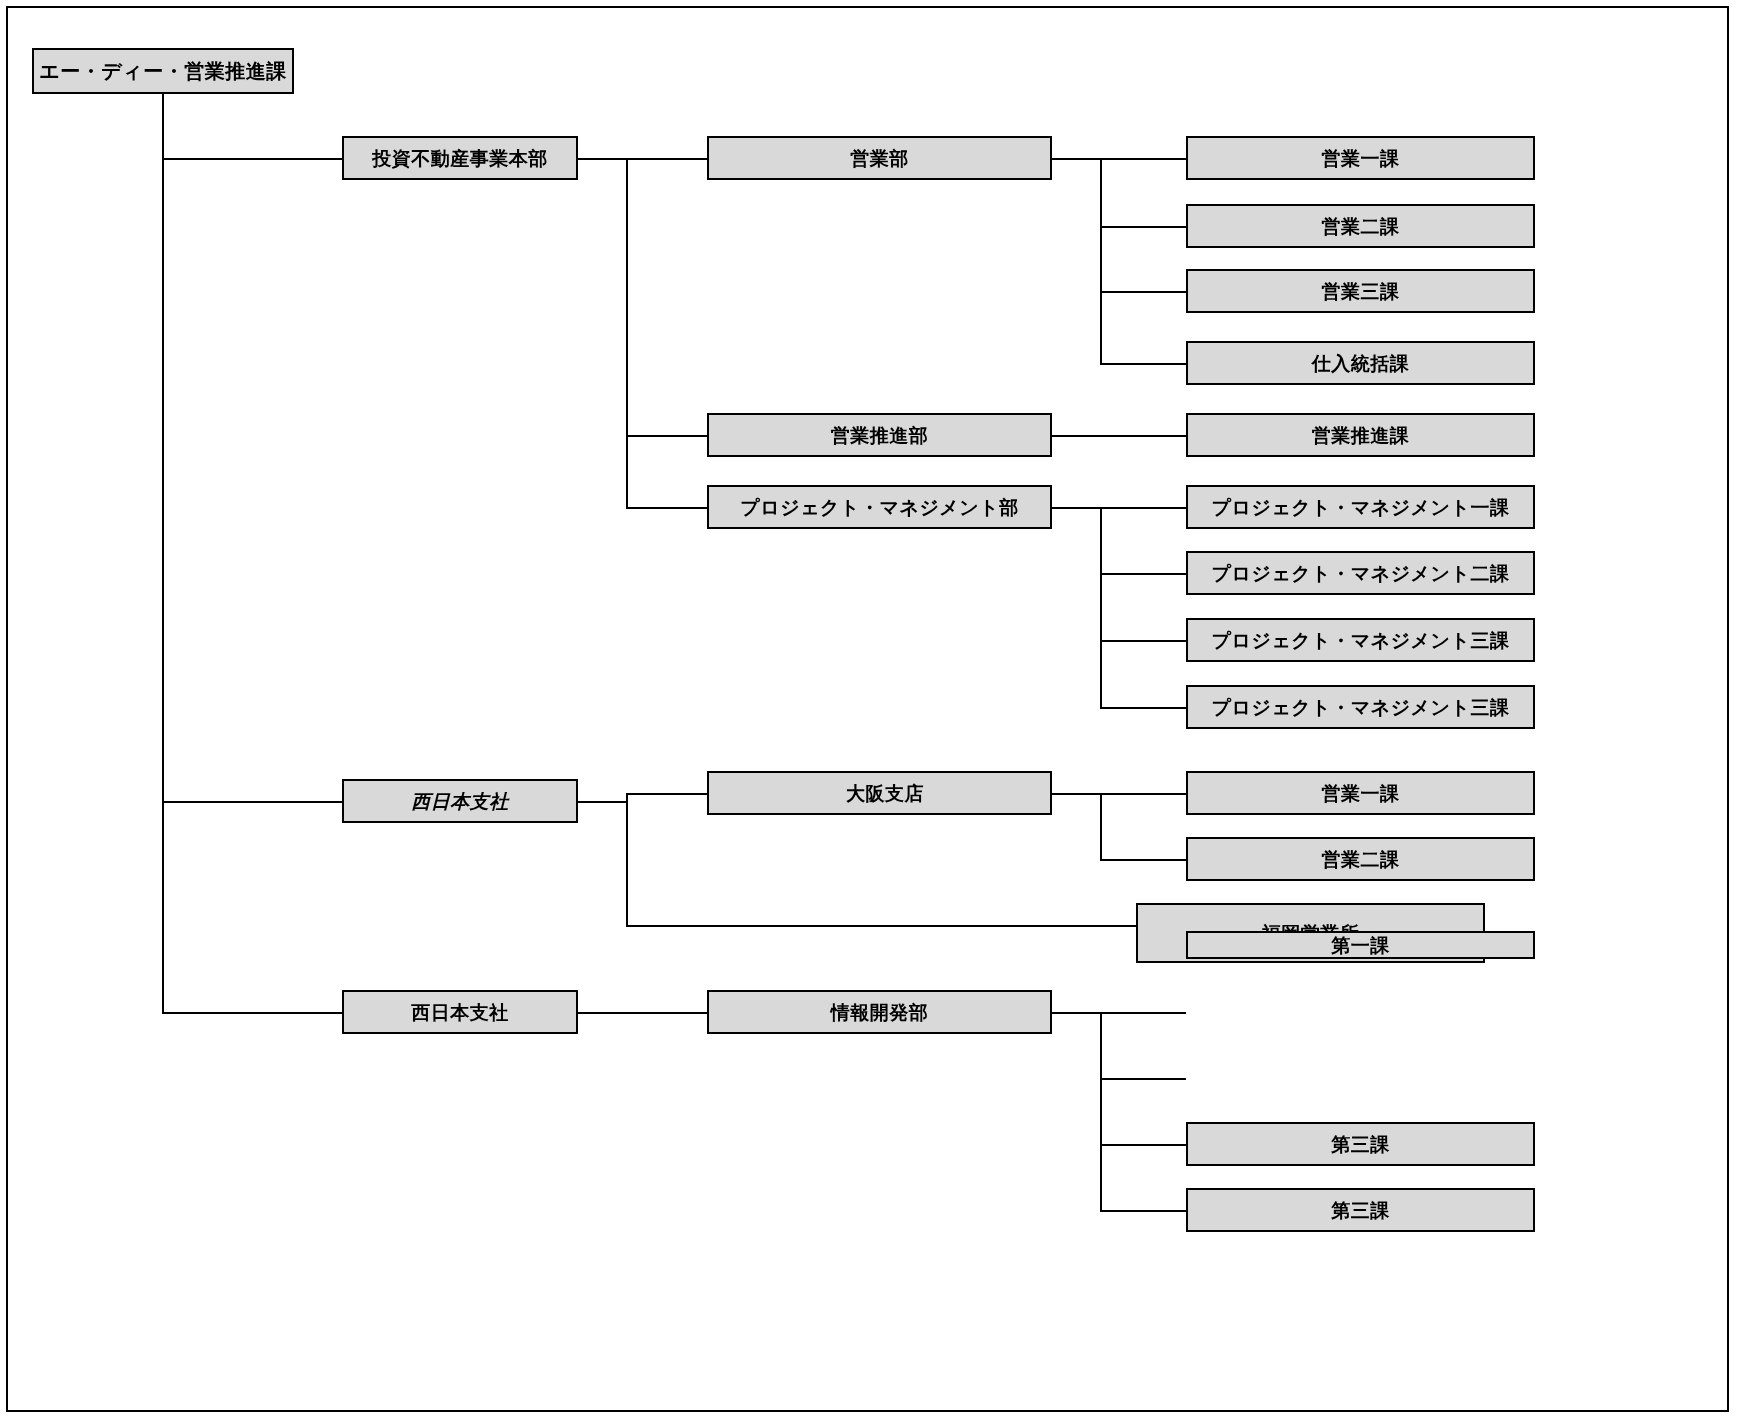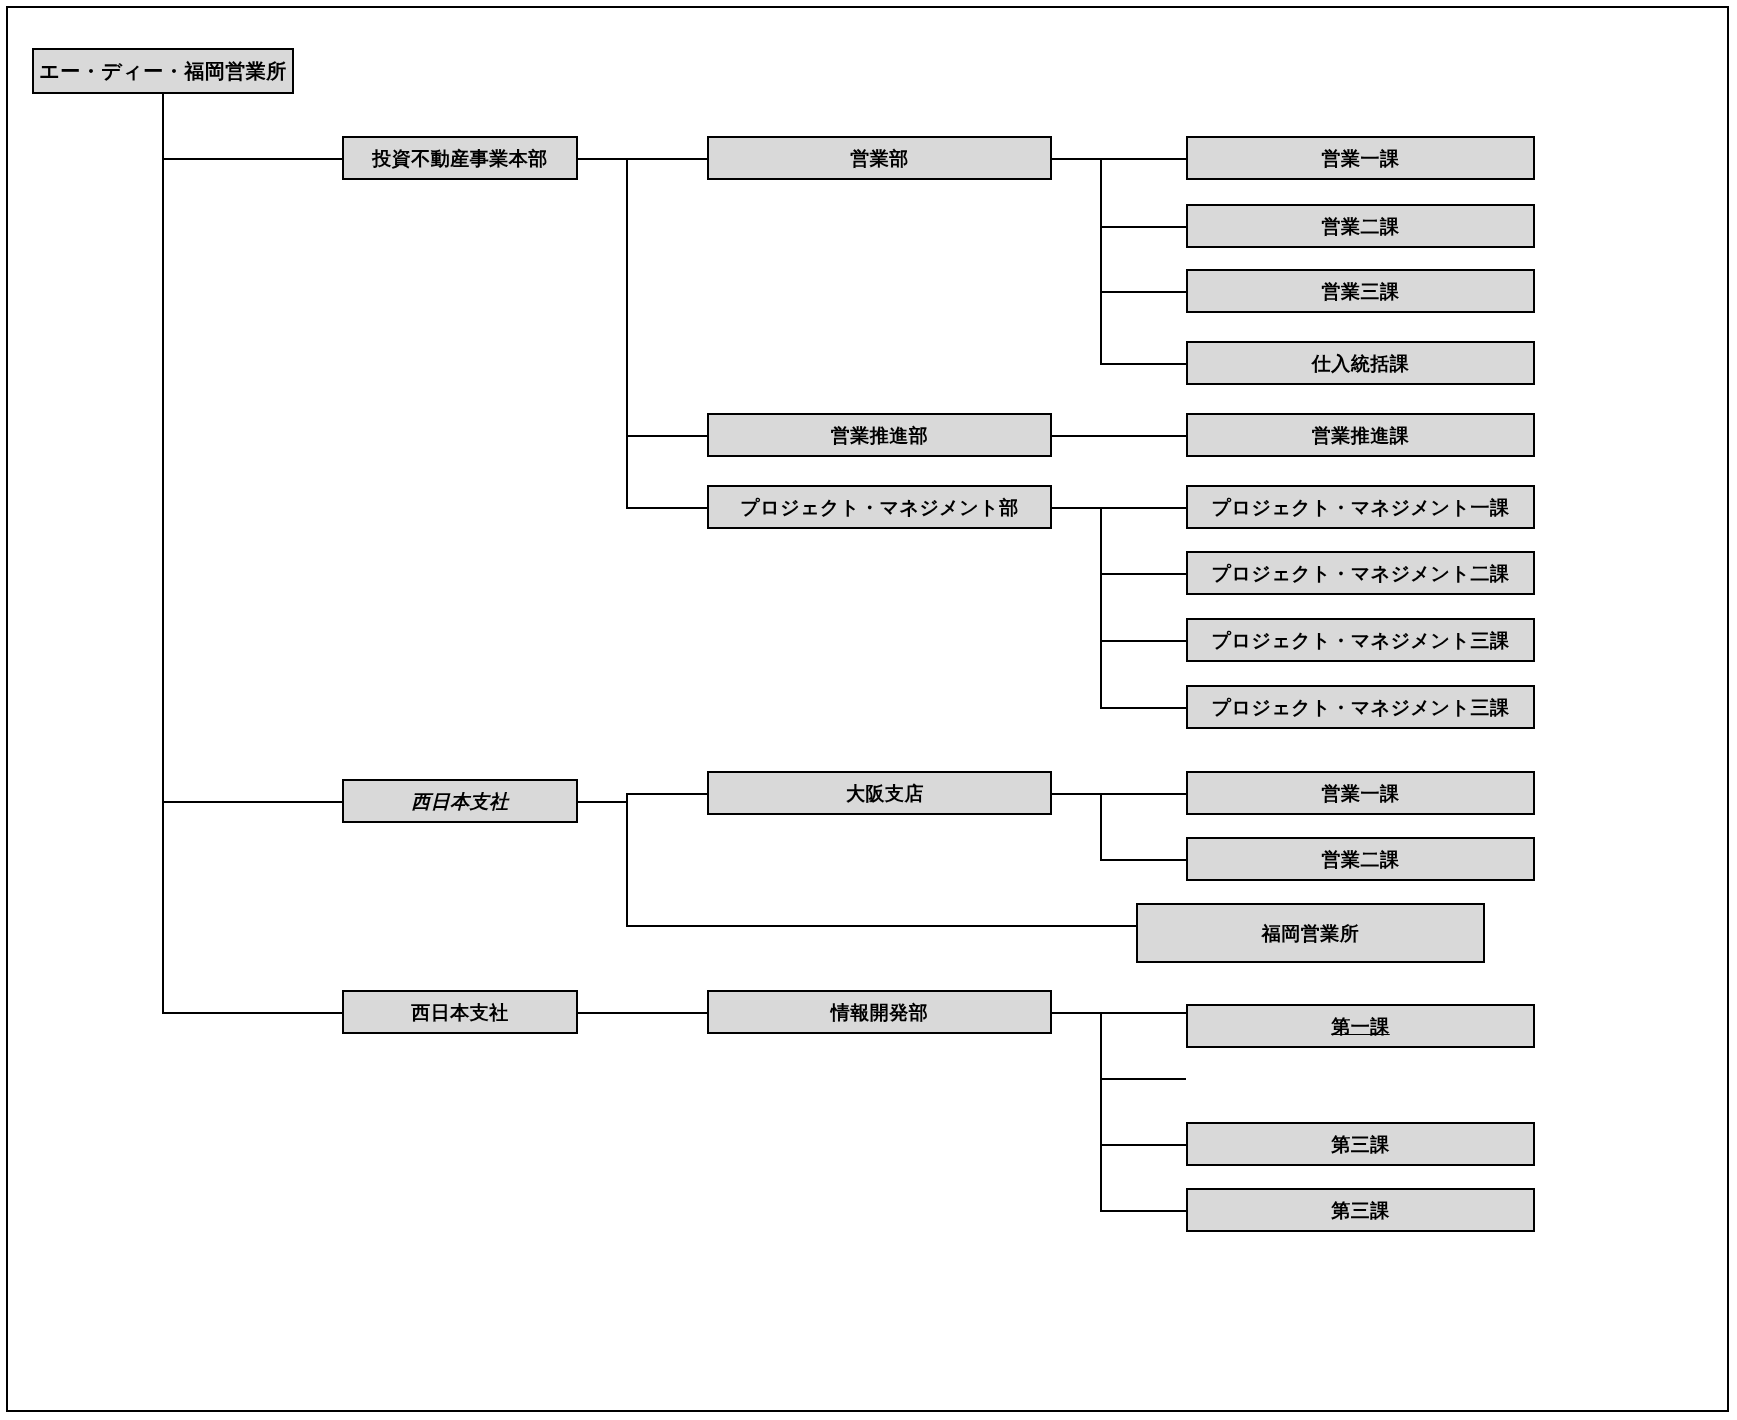--- a/index.html
+++ b/index.html
@@ -94,21 +94,21 @@
 
   <div class="conn h" style="left:578px; top:1012px; width:129px;"></div>
 
   <div class="conn h" style="left:1052px; top:1012px; width:50px;"></div>
   <div class="conn v" style="left:1100px; top:1012px; height:198px;"></div>
   <div class="conn h" style="left:1100px; top:1012px; width:86px;"></div>
   <div class="conn h" style="left:1100px; top:1078px; width:86px;"></div>
   <div class="conn h" style="left:1100px; top:1144px; width:86px;"></div>
   <div class="conn h" style="left:1100px; top:1210px; width:86px;"></div>
 
-  <div class="node root" style="left:32px; top:48px; width:262px; height:46px;">エー・ディー・福岡営業所</div>
+  <div class="node root" style="left:32px; top:48px; width:262px; height:46px;">エー・ディー・営業推進課</div>
 
   <div class="node" style="left:342px; top:136px; width:236px; height:44px;">投資不動産事業本部</div>
   <div class="node" style="left:342px; top:779px; width:236px; height:44px;font-style:italic;">西日本支社</div>
   <div class="node" style="left:342px; top:990px; width:236px; height:44px;">西日本支社</div>
 
   <div class="node" style="left:707px; top:136px; width:345px; height:44px;">営業部</div>
   <div class="node" style="left:707px; top:413px; width:345px; height:44px;">営業推進部</div>
   <div class="node" style="left:707px; top:485px; width:345px; height:44px;">プロジェクト・マネジメント部</div>
   <div class="node" style="left:707px; top:771px; width:345px; height:44px;padding-left:11px;">大阪支店</div>
   <div class="node" style="left:707px; top:990px; width:345px; height:44px;">情報開発部</div>
@@ -123,16 +123,16 @@
   <div class="node" style="left:1186px; top:485px; width:349px; height:44px;">プロジェクト・マネジメント一課</div>
   <div class="node" style="left:1186px; top:551px; width:349px; height:44px;">プロジェクト・マネジメント二課</div>
   <div class="node" style="left:1186px; top:618px; width:349px; height:44px;">プロジェクト・マネジメント三課</div>
   <div class="node" style="left:1186px; top:685px; width:349px; height:44px;">プロジェクト・マネジメント三課</div>
 
   <div class="node" style="left:1186px; top:771px; width:349px; height:44px;">営業一課</div>
   <div class="node" style="left:1186px; top:837px; width:349px; height:44px;">営業二課</div>
 
   <div class="node" style="left:1136px; top:903px; width:349px; height:60px;">福岡営業所</div>
 
-  <div class="node" style="left:1186px; top:1004px; width:349px; height:44px;text-decoration:underline;">第一課</div>
+  <div class="node" style="left:1186px; top:931px; width:349px; height:28px;">第一課</div>
   <div class="node" style="left:1186px; top:1122px; width:349px; height:44px;">第三課</div>
   <div class="node" style="left:1186px; top:1188px; width:349px; height:44px;">第三課</div>
 </div>
 
 </body></html>

